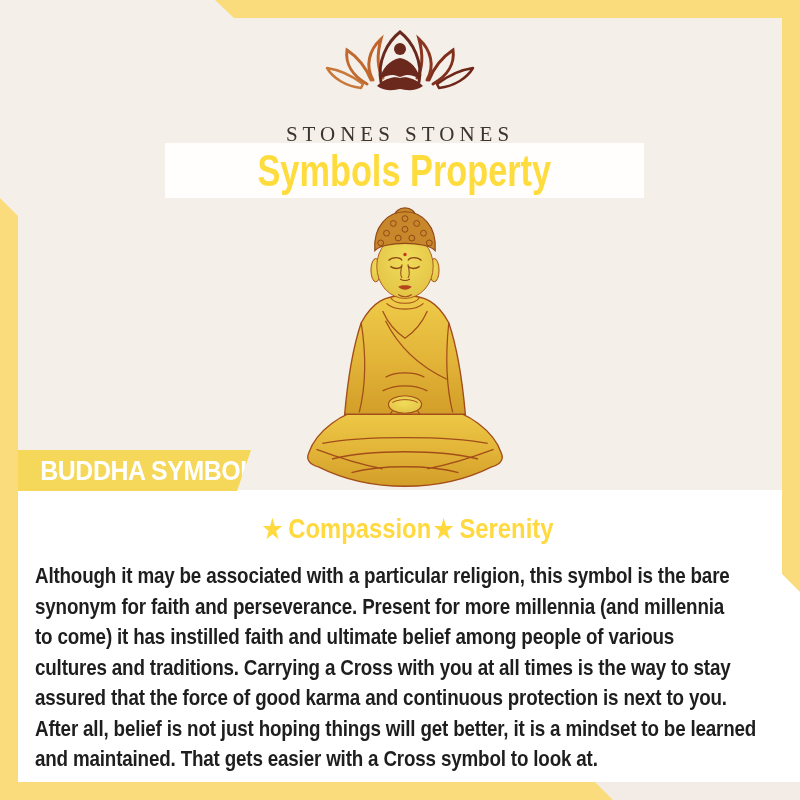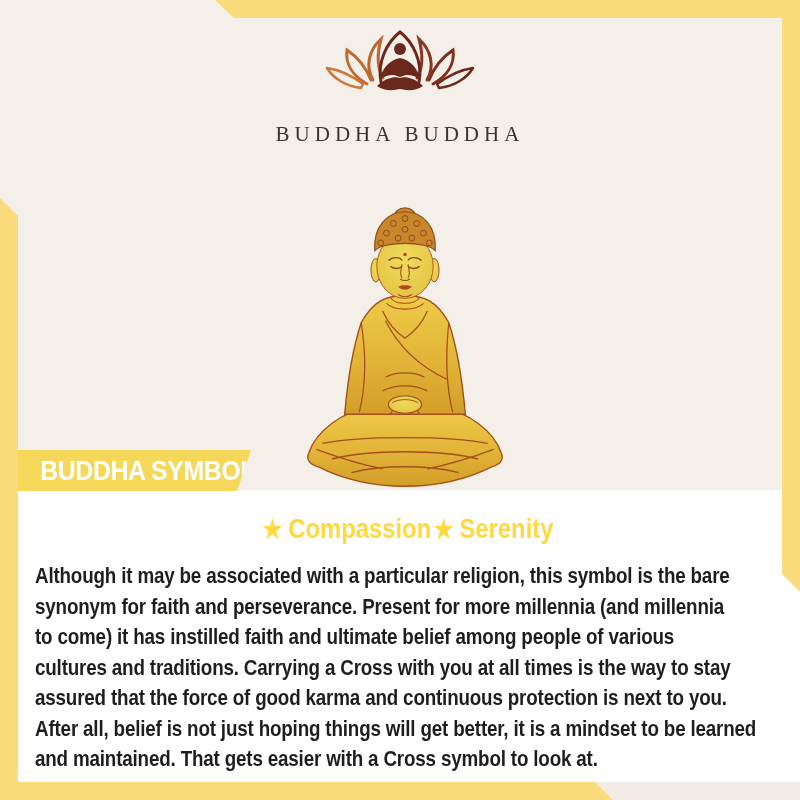--- a/index.html
+++ b/index.html
@@ -77,22 +77,25 @@
     <path d="M48,54 C40,40 44,24 56,13 C52,28 52,42 58,52" fill="none" stroke="#BF652C" stroke-width="3" stroke-linecap="round"></path>
     <path d="M102,54 C110,40 106,24 94,13 C98,28 98,42 92,52" fill="none" stroke="#8A3620" stroke-width="3" stroke-linecap="round"></path>
 
     <path d="M56,56 C52,36 62,16 75,6 C88,16 98,36 94,56" fill="none" stroke="#6B281D" stroke-width="3" stroke-linecap="round"></path>
 
     <circle cx="75" cy="23" r="6" fill="#6B281D"></circle>
     <path d="M75,32 C64,34 57,43 55,53 C62,49 68,48 72,50 L75,51 L78,50 C82,48 88,49 95,53 C93,43 86,34 75,32 Z" fill="#6B281D"></path>
     <path d="M52,60 C60,52 70,50 75,52 C80,50 90,52 98,60 C90,66 80,64 75,63 C70,64 60,66 52,60 Z" fill="#6B281D"></path>
   </svg>
 
-  <div class="brand">BUDDHA BUDDHA</div>
+  <div class="brand">STONES STONES</div>
 
+  <div class="title-band">
+    <h1>Symbols Property</h1>
+  </div>
 
   <svg class="buddha" viewBox="0 0 230 300">
     <defs>
       <linearGradient id="gold" x1="0" y1="0" x2="0" y2="1">
         <stop offset="0" stop-color="#EFCB49"></stop>
         <stop offset="0.55" stop-color="#E2B438"></stop>
         <stop offset="1" stop-color="#D29E28"></stop>
       </linearGradient>
       <radialGradient id="facegold" cx="0.5" cy="0.4" r="0.8">
         <stop offset="0" stop-color="#F0DC5A"></stop>

